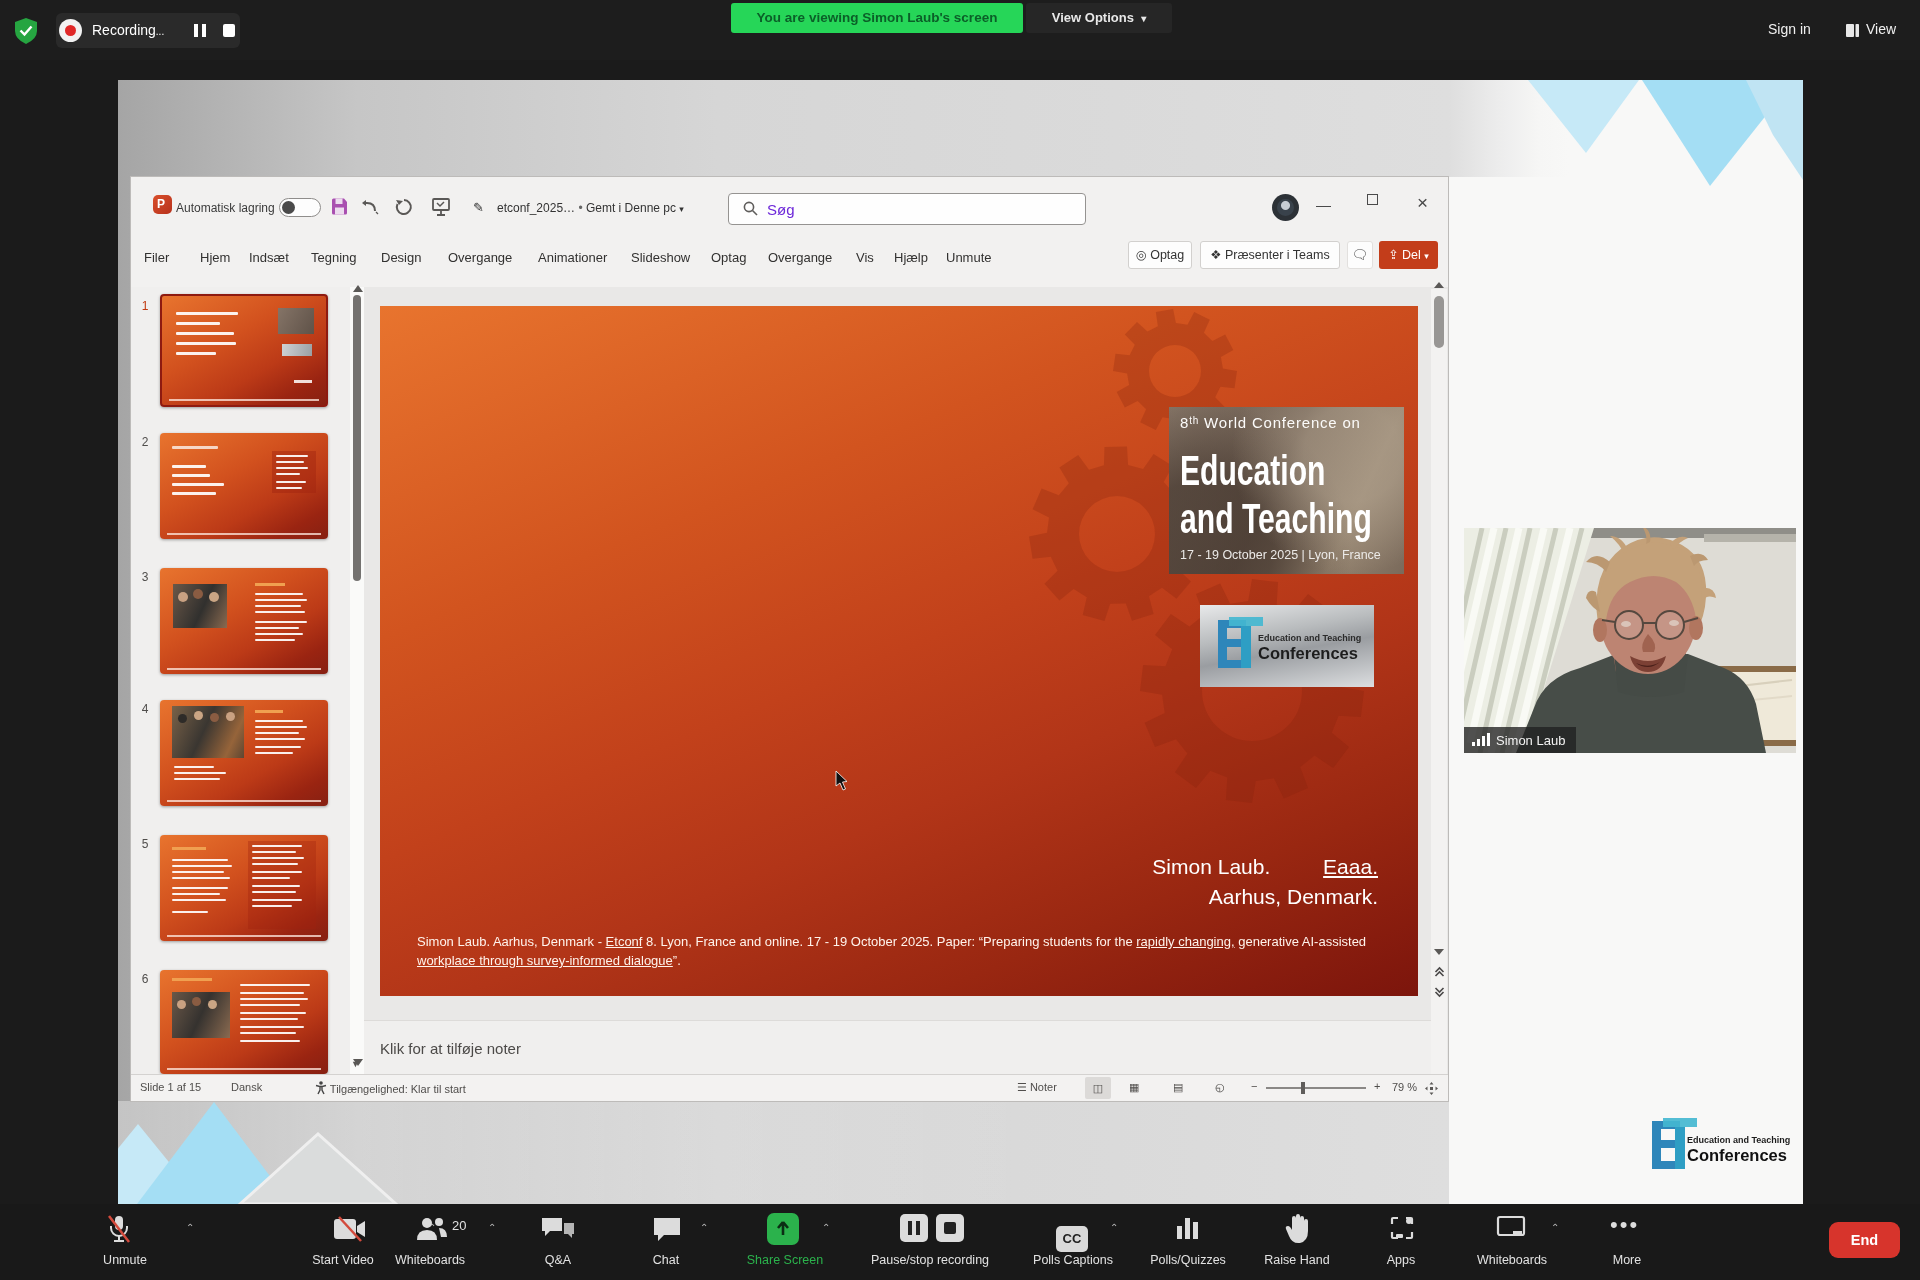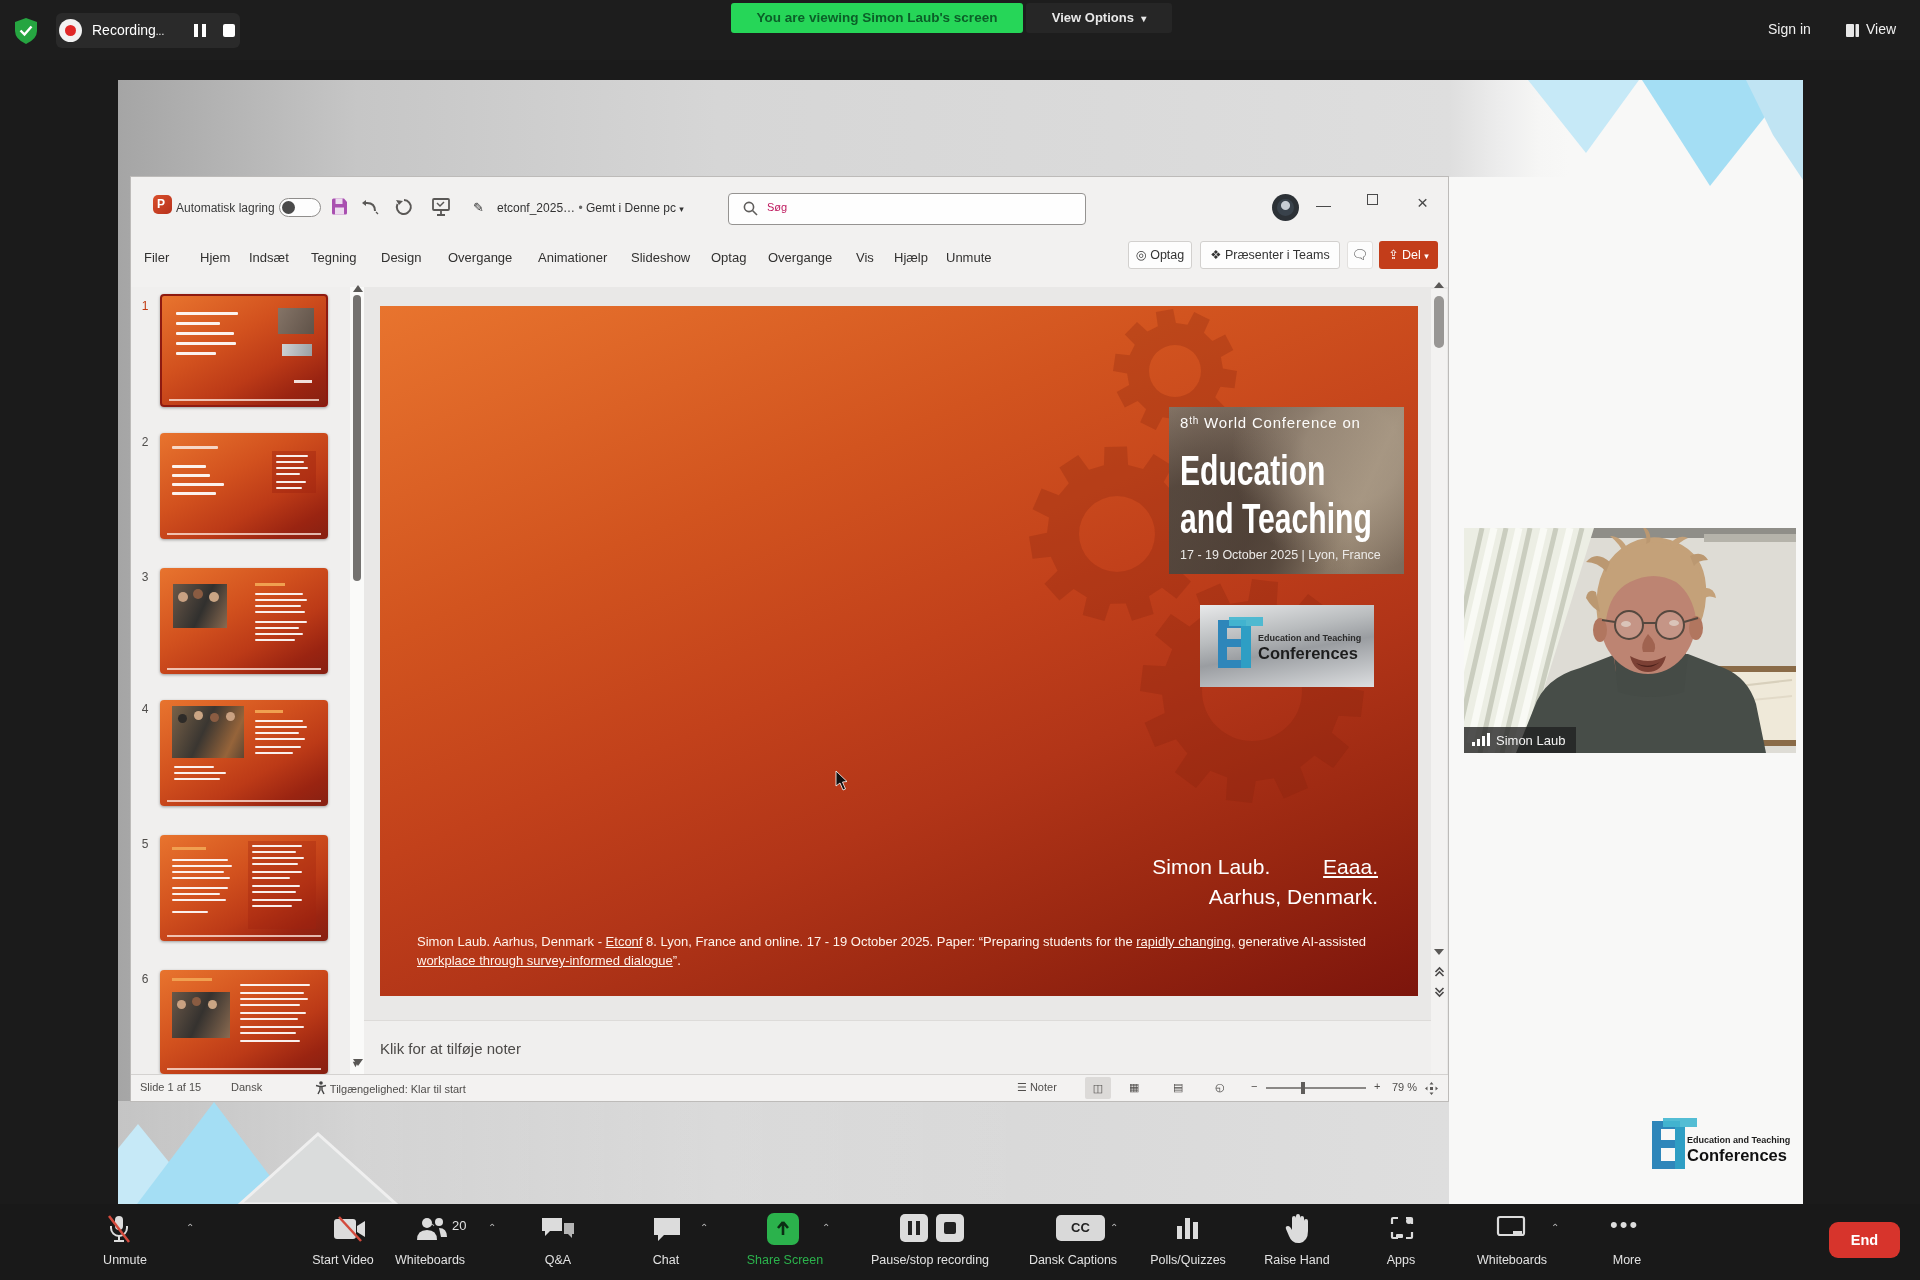--- a/index.html
+++ b/index.html
@@ -99,21 +99,21 @@
         <path d="M10 12 L10 16 M6 17 L14 17" stroke="#5a5856" stroke-width="1.8"></path>
         <path d="M6 5 l3 3 l4 -4" stroke="#5a5856" stroke-width="1.5" fill="none"></path>
       </svg>
     <div class="abs" style="left:342px;top:23px;color:#2f2f2f;font-size:13px;">✎</div>
     <div class="abs" style="left:366px;top:24px;color:#333;font-size:12px;">etconf_2025… <span style="color:#666;">•</span> Gemt i Denne pc <span style="font-size:9px;">▾</span></div>
     <div class="abs" style="left:597px;top:16px;width:358px;height:32px;background:#fefefe;border:1px solid #959391;border-radius:4px;"></div>
     <svg class="abs" style="left:612px;top:24px;" width="15" height="15" viewBox="0 0 15 15">
         <circle cx="6" cy="6" r="4.6" stroke="#5f5d5b" stroke-width="1.6" fill="none"></circle>
         <path d="M9.5 9.5 L14 14" stroke="#5f5d5b" stroke-width="1.6"></path>
       </svg>
-    <div class="abs" style="left:636px;top:24px;color:#be185d;font-size:11px;">Søg</div>
+    <div class="abs" style="left:636px;top:24px;color:#6d28d9;font-size:15px;">Søg</div>
     <div class="abs" style="left:1141px;top:17px;width:27px;height:27px;border-radius:50%;background:#2c3136;"></div>
     <div class="abs" style="left:1146px;top:22px;width:17px;height:17px;border-radius:50%;background:radial-gradient(circle at 50% 38%, #c7cdd4 0 4px, #39424b 5px);"></div>
     <div class="abs" style="left:1185px;top:19px;color:#4a4a4a;font-size:15px;">—</div>
     <div class="abs" style="left:1236px;top:17px;width:11px;height:11px;border:1.6px solid #4a4a4a;"></div>
     <div class="abs" style="left:1286px;top:15px;color:#4a4a4a;font-size:19px;">×</div>
 
     <div id="menurow">
       <span style="left:13px;">Filer</span>
       <span style="left:69px;">Hjem</span>
       <span style="left:118px;">Indsæt</span>
@@ -431,21 +431,21 @@
       <path d="M10 16 L10 5 M10 3 L5 9 M10 3 L15 9" stroke="#0b2e14" stroke-width="2.6" fill="none"></path>
     </svg>
   <div class="abs" style="left:822px;top:18px;color:#bbb;font-size:10px;">⌃</div>
 
   <div class="abs" style="left:900px;top:10px;width:28px;height:28px;background:#dcdcdc;border-radius:5px;"></div>
   <div class="abs" style="left:908px;top:17px;width:4px;height:14px;background:#222;"></div>
   <div class="abs" style="left:916px;top:17px;width:4px;height:14px;background:#222;"></div>
   <div class="abs" style="left:936px;top:10px;width:28px;height:28px;background:#dcdcdc;border-radius:5px;"></div>
   <div class="abs" style="left:944px;top:18px;width:12px;height:12px;background:#222;border-radius:2px;"></div>
 
-  <div class="abs" style="left:1056px;top:11px;width:49px;height:26px;background:#d9d9d9;border-radius:5px;color:#222;font-size:13px;font-weight:bold;text-align:center;line-height:26px;">CC</div>
+  <div class="abs" style="left:1056px;top:22px;width:32px;height:26px;background:#d9d9d9;border-radius:5px;color:#222;font-size:13px;font-weight:bold;text-align:center;line-height:26px;">CC</div>
   <div class="abs" style="left:1110px;top:18px;color:#bbb;font-size:10px;">⌃</div>
 
   <svg class="abs" style="left:1174px;top:10px;" width="28" height="28" viewBox="0 0 28 28">
       <rect x="3" y="12" width="5" height="13" fill="#dcdcdc"></rect>
       <rect x="11" y="4" width="5" height="21" fill="#dcdcdc"></rect>
       <rect x="19" y="8" width="5" height="17" fill="#dcdcdc"></rect>
     </svg>
 
   <svg class="abs" style="left:1284px;top:8px;" width="28" height="32" viewBox="0 0 28 32">
       <path d="M8 16 V6 a2 2 0 0 1 4 0 V4 a2 2 0 0 1 4 0 v2 a2 2 0 0 1 4 0 v3 a2 2 0 0 1 4 0 v10 q0 10 -8 12 q-8 1 -11 -7 l-3 -7 q-1 -3 2 -3 q2 0 4 4 Z" fill="#dcdcdc"></path>
@@ -467,19 +467,19 @@
 
   <div class="abs" style="left:1829px;top:18px;width:71px;height:36px;background:#d7342c;border-radius:9px;color:#fff;font-size:14.5px;font-weight:bold;text-align:center;line-height:36px;">End</div>
 
   <div class="tbl" style="left:65px;">Unmute</div>
   <div class="tbl" style="left:283px;">Start Video</div>
   <div class="tbl" style="left:370px;">Whiteboards</div>
   <div class="tbl" style="left:498px;">Q&amp;A</div>
   <div class="tbl" style="left:606px;">Chat</div>
   <div class="tbl" style="left:725px;color:#2bb24c;">Share Screen</div>
   <div class="tbl" style="left:850px;width:160px;">Pause/stop recording</div>
-  <div class="tbl" style="left:1013px;">Dansk Captions</div>
+  <div class="tbl" style="left:1013px;">Polls Captions</div>
   <div class="tbl" style="left:1128px;">Polls/Quizzes</div>
   <div class="tbl" style="left:1237px;">Raise Hand</div>
   <div class="tbl" style="left:1341px;">Apps</div>
   <div class="tbl" style="left:1452px;">Whiteboards</div>
   <div class="tbl" style="left:1567px;">More</div>
 </div>
 
 </body></html>

